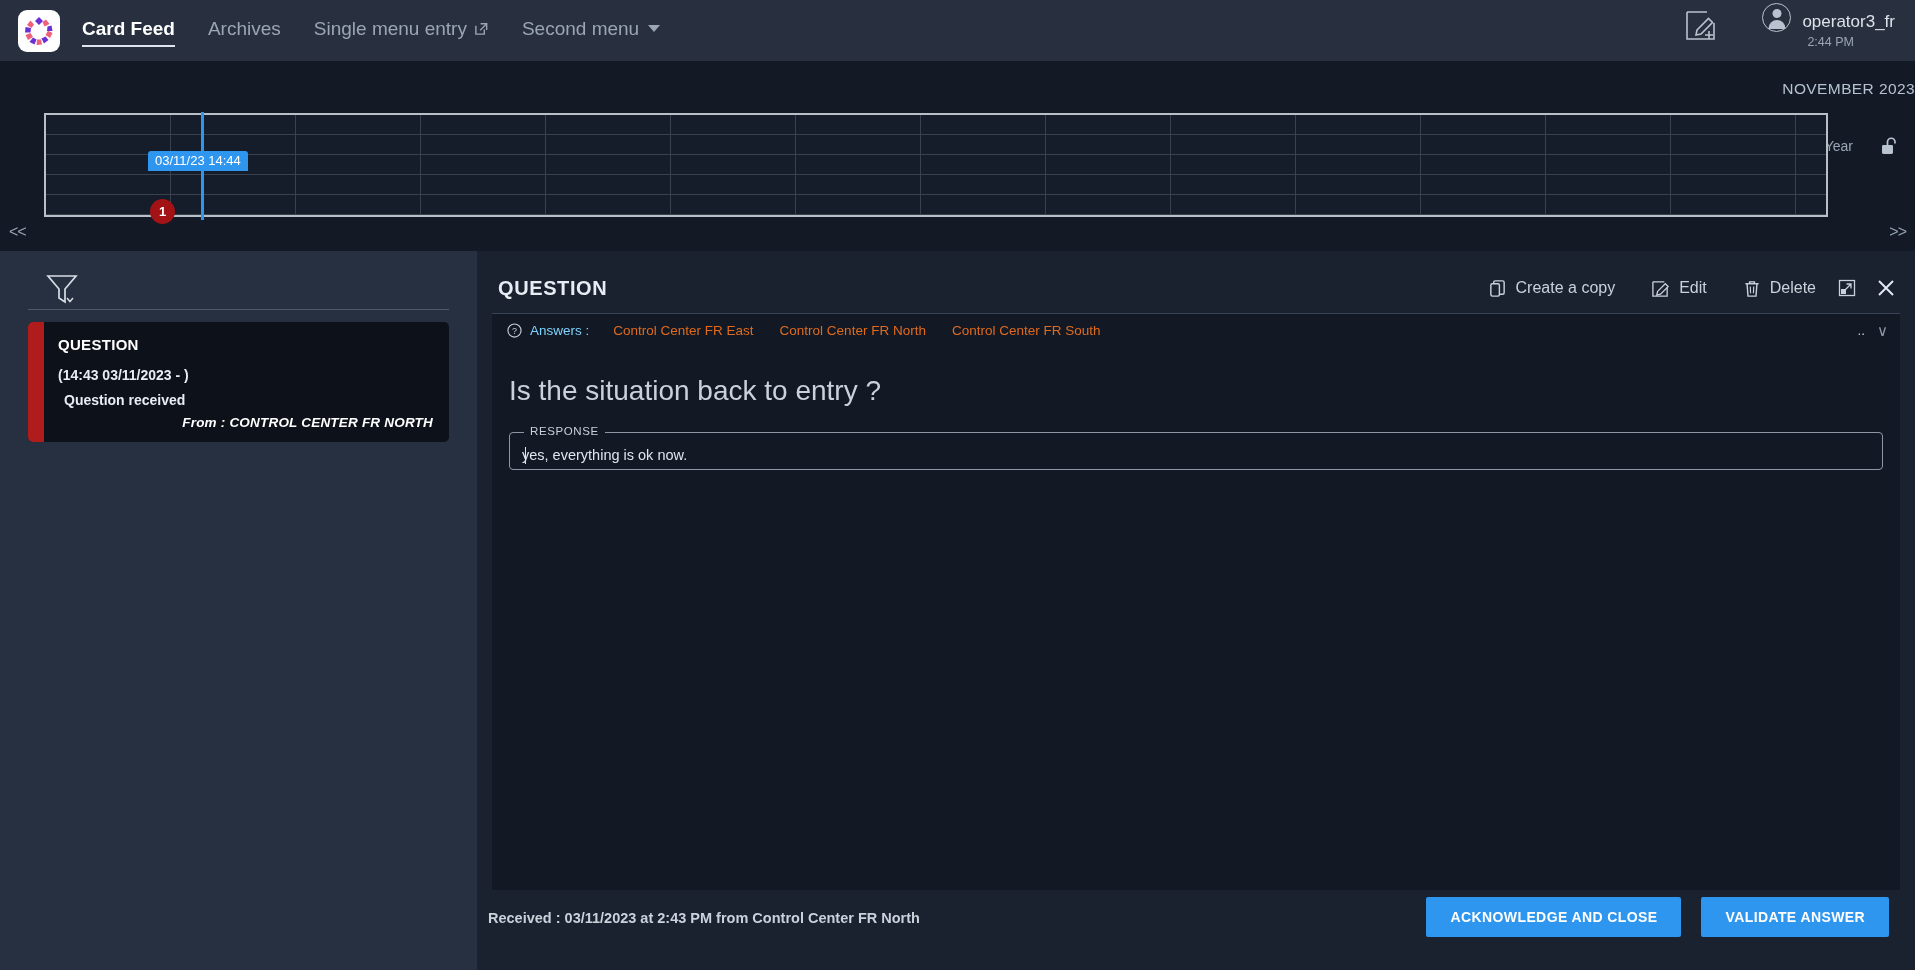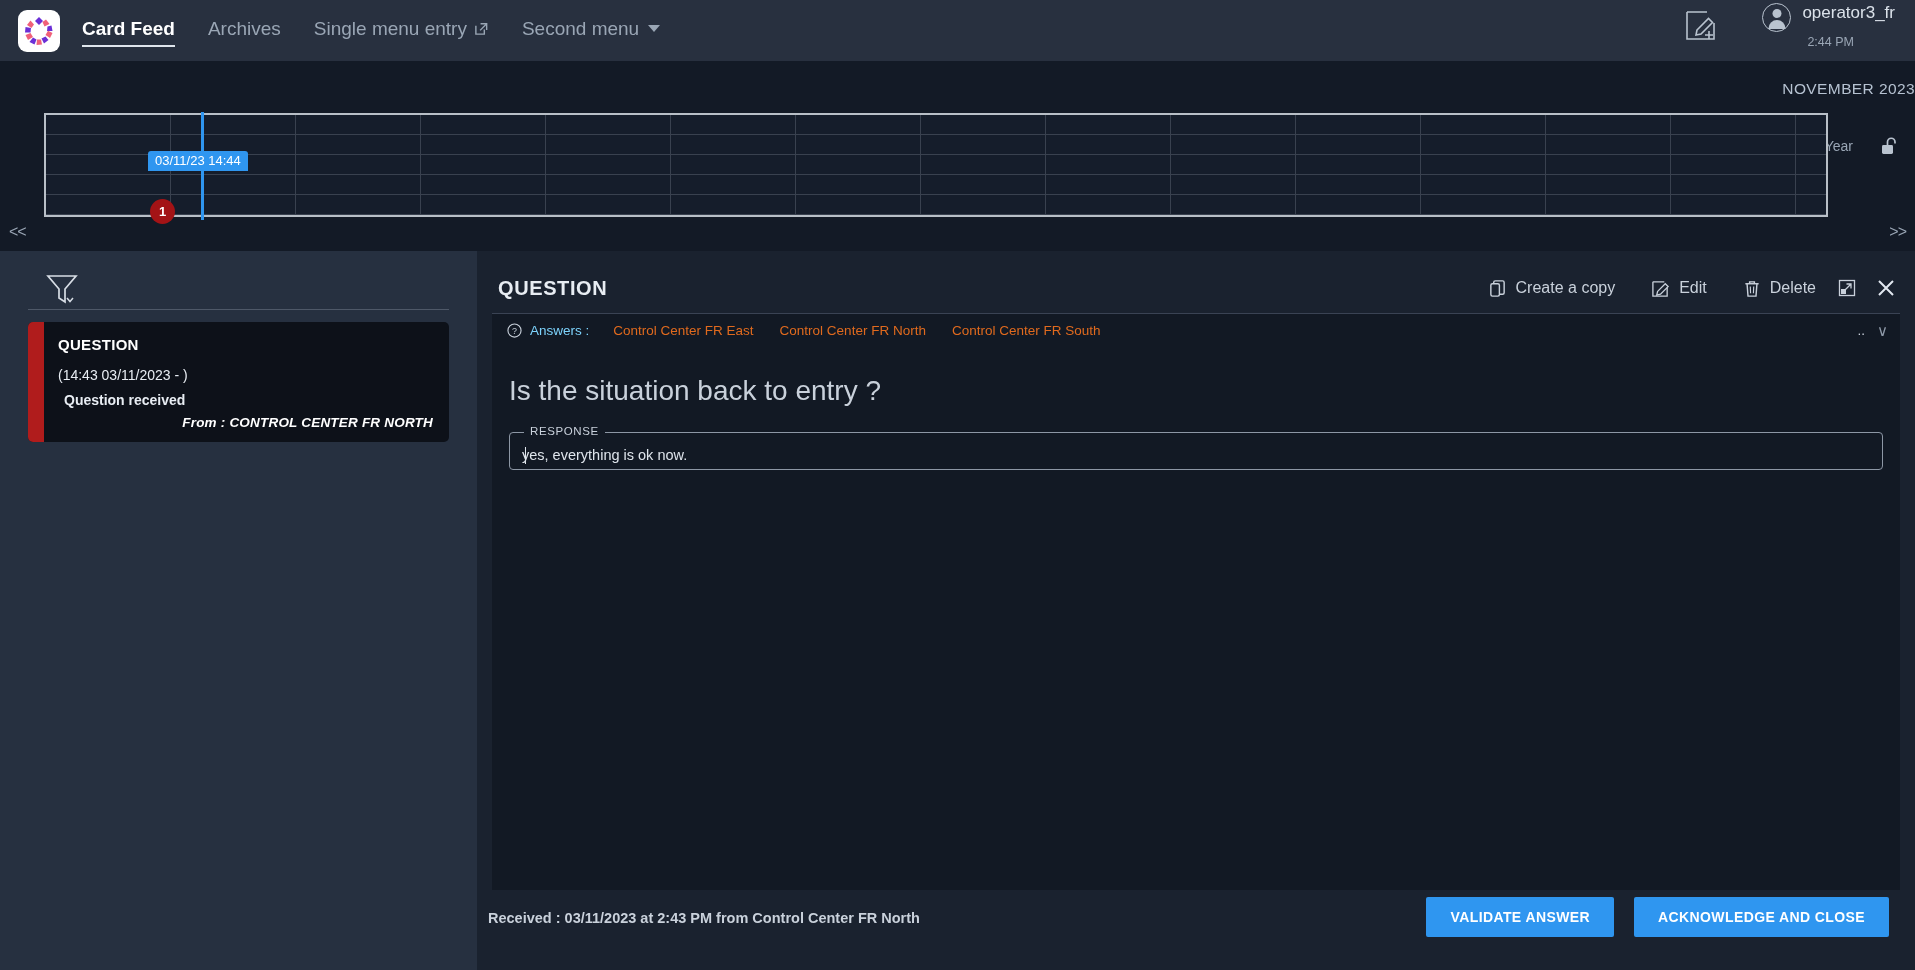--- a/index.html
+++ b/index.html
@@ -41,21 +41,21 @@
   }
   #nav-right {
     margin-left: auto; display: flex; align-items: flex-start; height:71px;
     padding-top: 8px;
   }
   #newcard-btn { margin-right: 44px; margin-top: 6px; cursor:pointer; }
   #user-block {
     display:flex; flex-direction:column; align-items:center;
     margin-right: 20px; cursor:pointer;
   }
-  #user-row { display:flex; align-items:flex-start; gap:11px; }
+  #user-row { display:flex; align-items:flex-end; gap:11px; }
   #avatar {
     width:29px;height:29px;border-radius:50%;
     border:1.6px solid #b9c3cf; position:relative; flex:none;
   }
   #avatar::before{content:"";position:absolute;left:50%;top:5px;transform:translateX(-50%);
     width:9px;height:9px;border-radius:50%;background:#b9c3cf;}
   #avatar::after{content:"";position:absolute;left:50%;bottom:2px;transform:translateX(-50%);
     width:17px;height:9px;border-radius:9px 9px 0 0;background:#b9c3cf;}
   #username { font-size:17px; color:#dbe2ea; white-space:nowrap;}
   #usertime { font-size:12.5px; color:#9aa6b5; margin-top:3px; margin-left: 4px;}
@@ -146,21 +146,21 @@
   #card-list { position:absolute; left:28px; top:71px; width:421px; }
   .feed-card {
     position:relative; background:#0d1119; border-radius:5px;
     padding:14px 16px 12px 30px; min-height:96px; cursor:pointer;
   }
   .feed-card-bar {
     position:absolute; left:0; top:0; bottom:0; width:16px;
     background:#b01c1c; border-radius:5px 0 0 5px;
   }
   .fc-title { font-size:15px; font-weight:bold; color:#ffffff; letter-spacing:.3px;}
-  .fc-date { font-size:14px; font-weight:normal; color:#e8edf3; margin-top:14px;}
+  .fc-date { font-size:14px; font-weight:bold; color:#e8edf3; margin-top:14px;}
   .fc-state { font-size:14px; font-weight:bold; color:#e8edf3; margin-top:9px; margin-left:6px;}
   .fc-from {
     font-size:13.5px; font-weight:bold; font-style:italic; color:#ffffff;
     text-align:right; margin-top:7px; letter-spacing:.2px;
   }
 
   
   #detail { position:absolute; left:477px; top:251px; width:1438px; height:719px; background:#1a222f;}
   #detail-head {
     position:absolute; left:0; top:12px; width:1438px; height:50px;
@@ -434,16 +434,16 @@
       <div id="ack-line2">
         <span class="ack-chip">Control Center NL South</span><span class="ack-chip">IT SUPERVISION CENTER</span>
       </div>
     </div>
   </div>
 </div>
 
 <div id="footer">
   <div id="received-text">Received : 03/11/2023 at 2:43 PM from Control Center FR North</div>
   <div id="footer-btns">
+    <button class="btn-primary">ACKNOWLEDGE AND CLOSE</button>
     <button class="btn-primary">VALIDATE ANSWER</button>
-    <button class="btn-primary">ACKNOWLEDGE AND CLOSE</button>
   </div>
 </div>
 
 </body></html>

